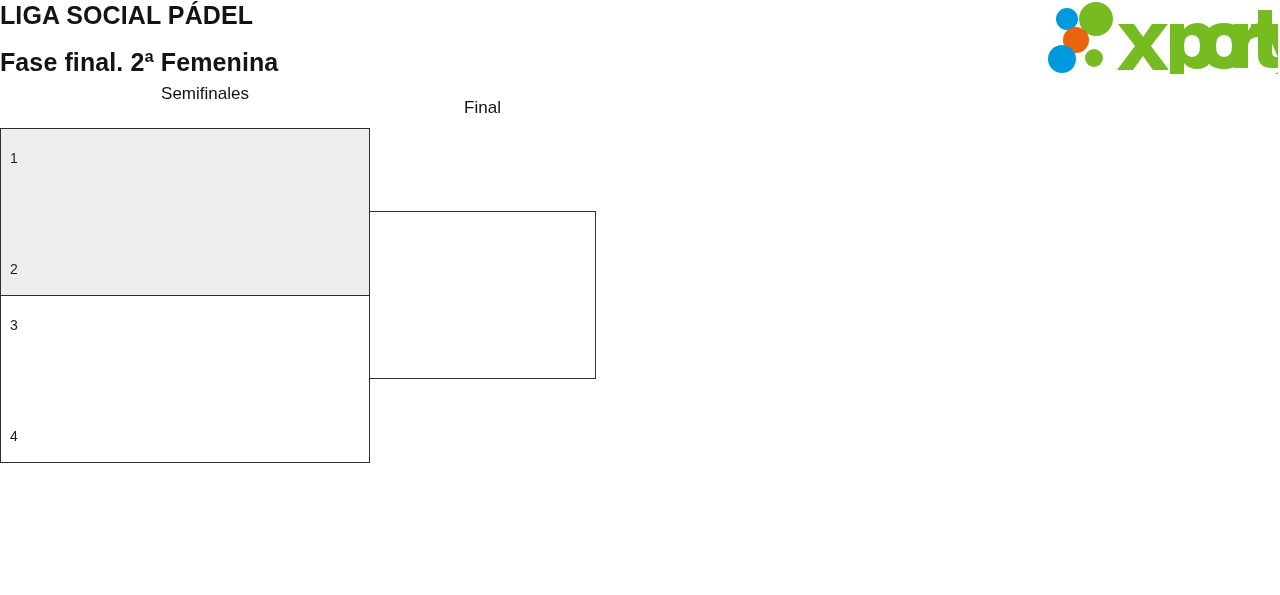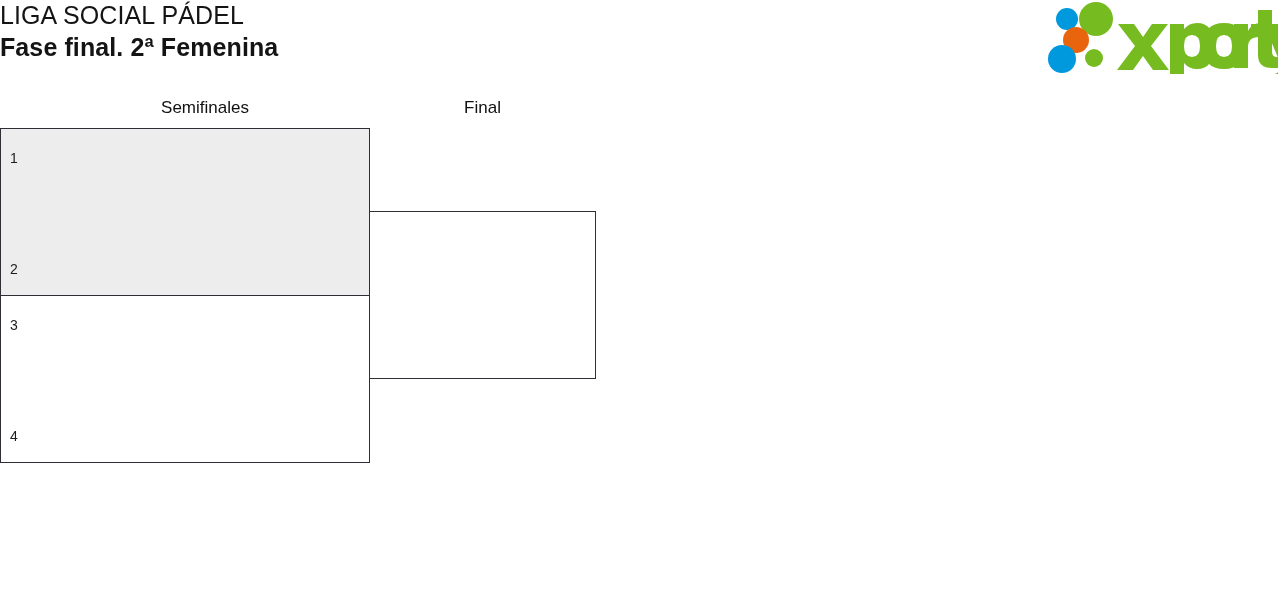--- a/index.html
+++ b/index.html
@@ -26,34 +26,34 @@
     height: 80px;
   }
   #title-block {
     position: absolute;
     left: 0px;
     top: 2px;
     line-height: 1.04;
   }
   #title-line-1 {
     font-size: 25px;
-    font-weight: 400;
+    font-weight: 700;
     letter-spacing: 0.1px;
     color: #141414;
     white-space: nowrap;
     display: block;
   }
   #title-line-2 {
     font-size: 25px;
     font-weight: 700;
     letter-spacing: 0.1px;
     color: #141414;
     white-space: nowrap;
     display: block;
-    margin-top: 6px;
+    margin-top: 21px;
   }
 
   
   #logo {
     position: absolute;
     left: 1046px;
     top: 2px;
     width: 232px;
     height: 72px;
   }
@@ -71,21 +71,21 @@
     position: absolute;
     font-size: 17px;
     font-weight: 400;
     color: #111111;
     text-align: center;
     white-space: nowrap;
     line-height: 1;
   }
   #round-header-semifinales {
     left: 0px;
-    top: 99px;
+    top: 85px;
     width: 370px;
     padding-left: 40px;
   }
   #round-header-final {
     left: 369px;
     top: 99px;
     width: 227px;
     text-align: center;
   }
 

